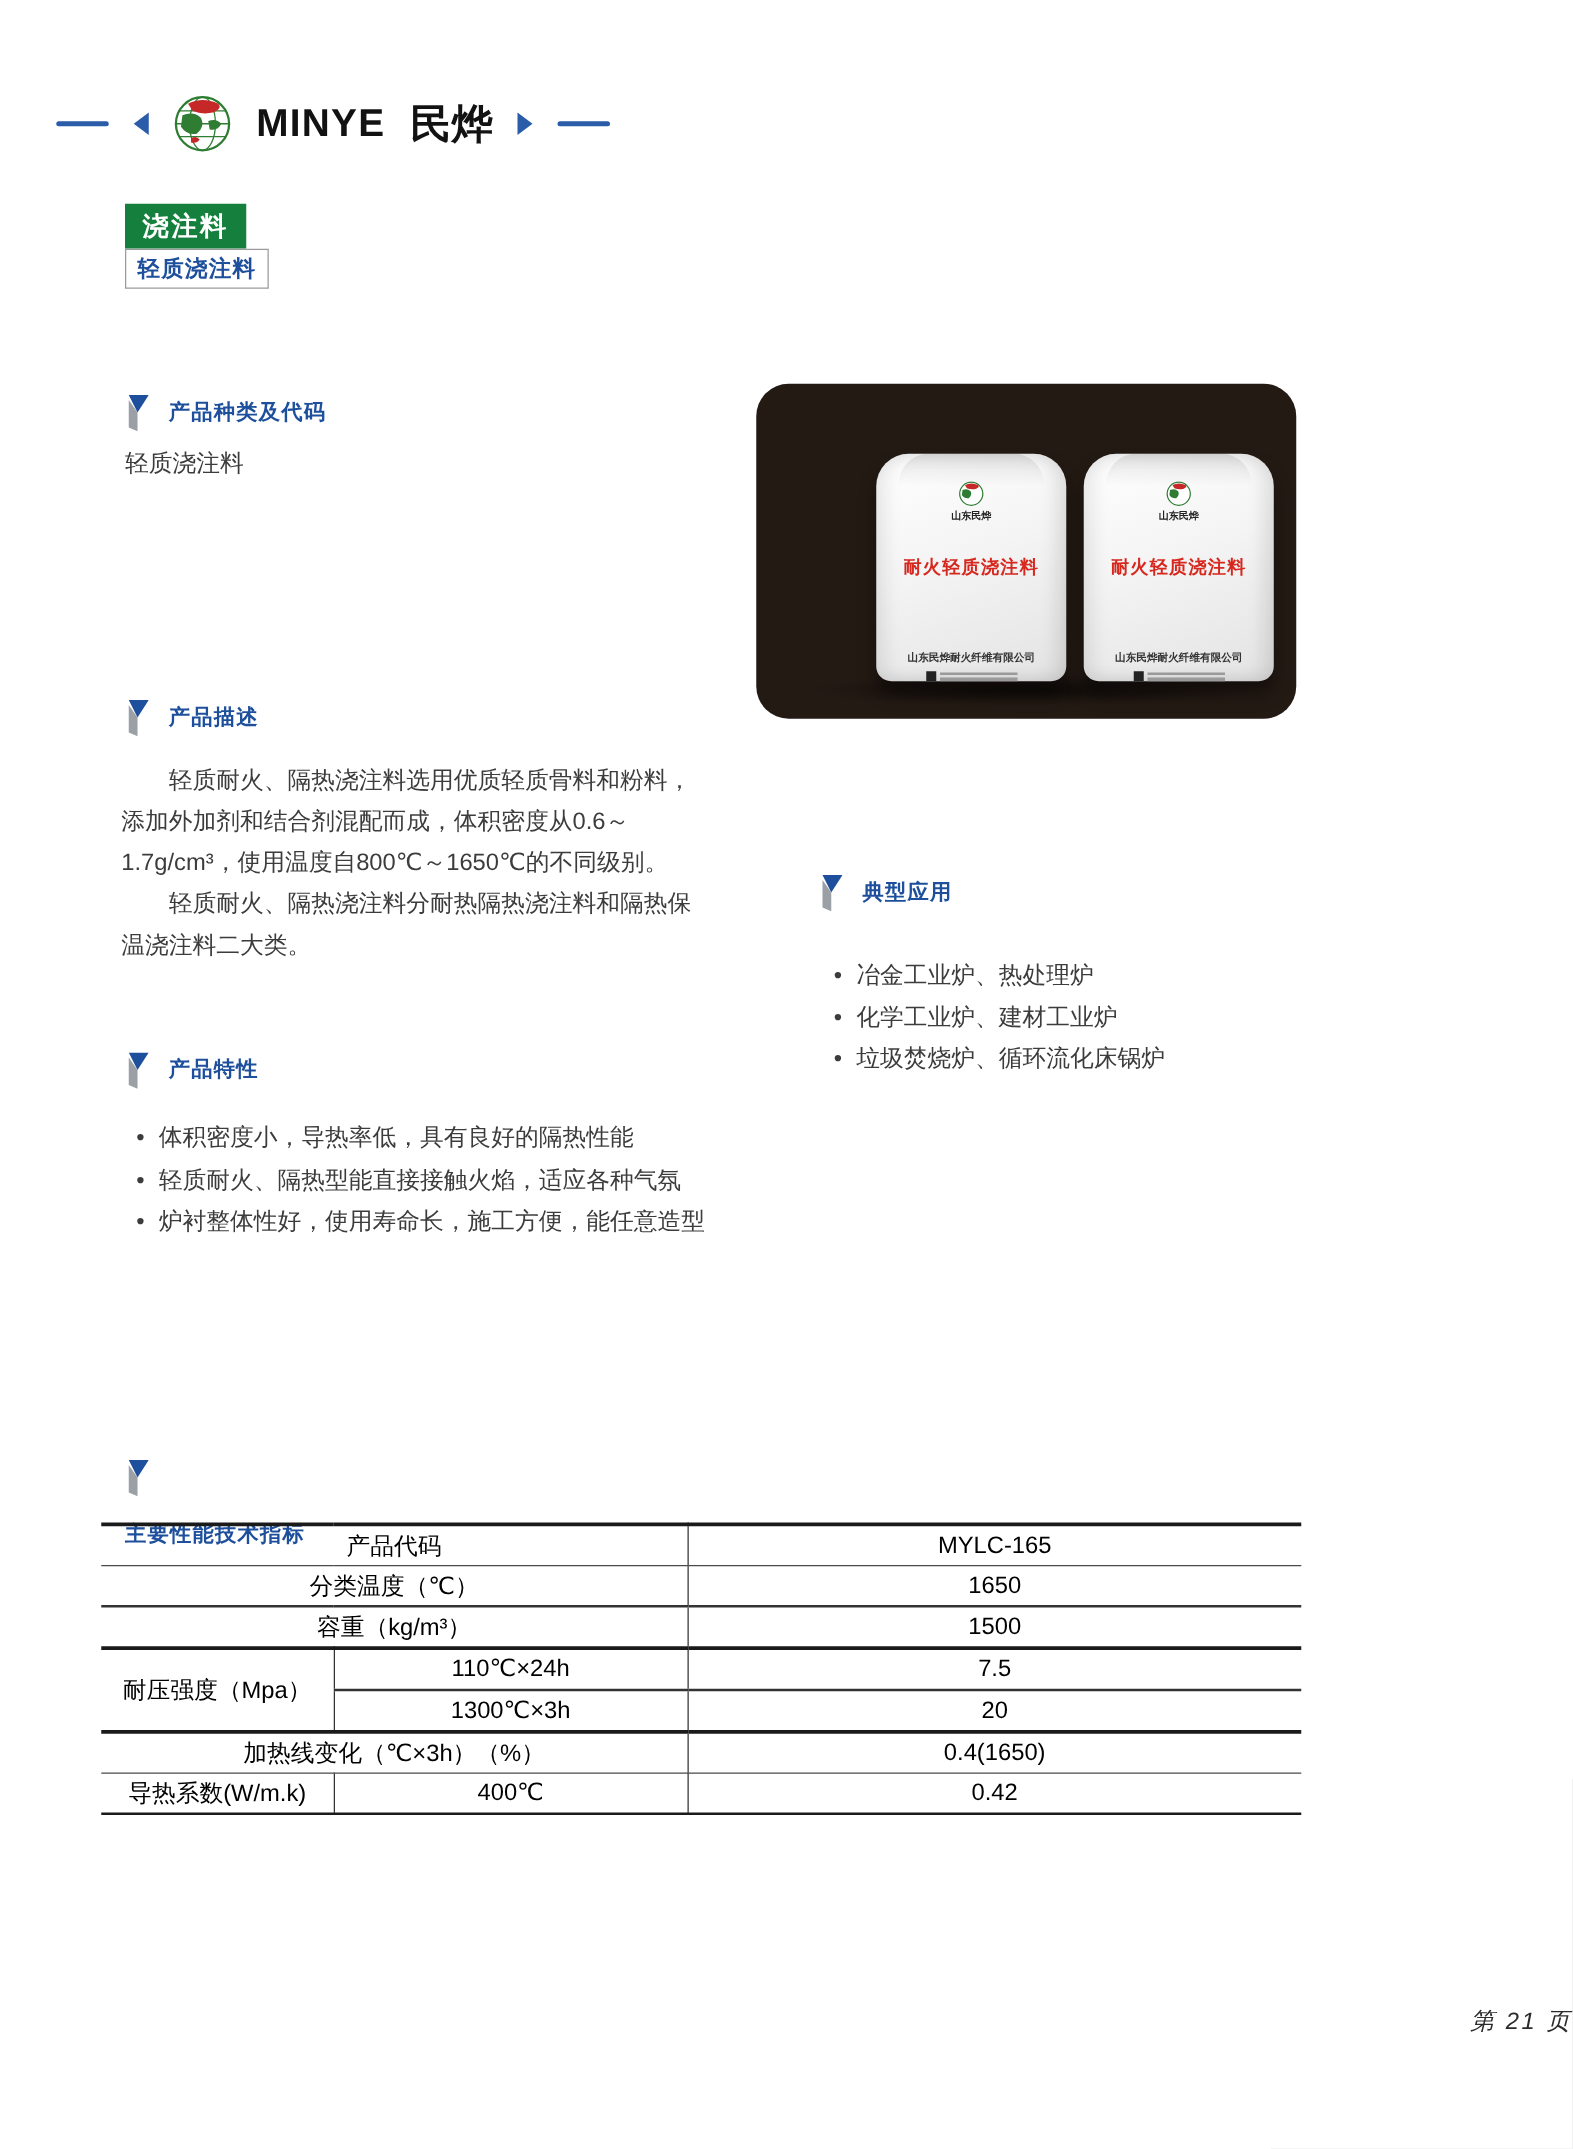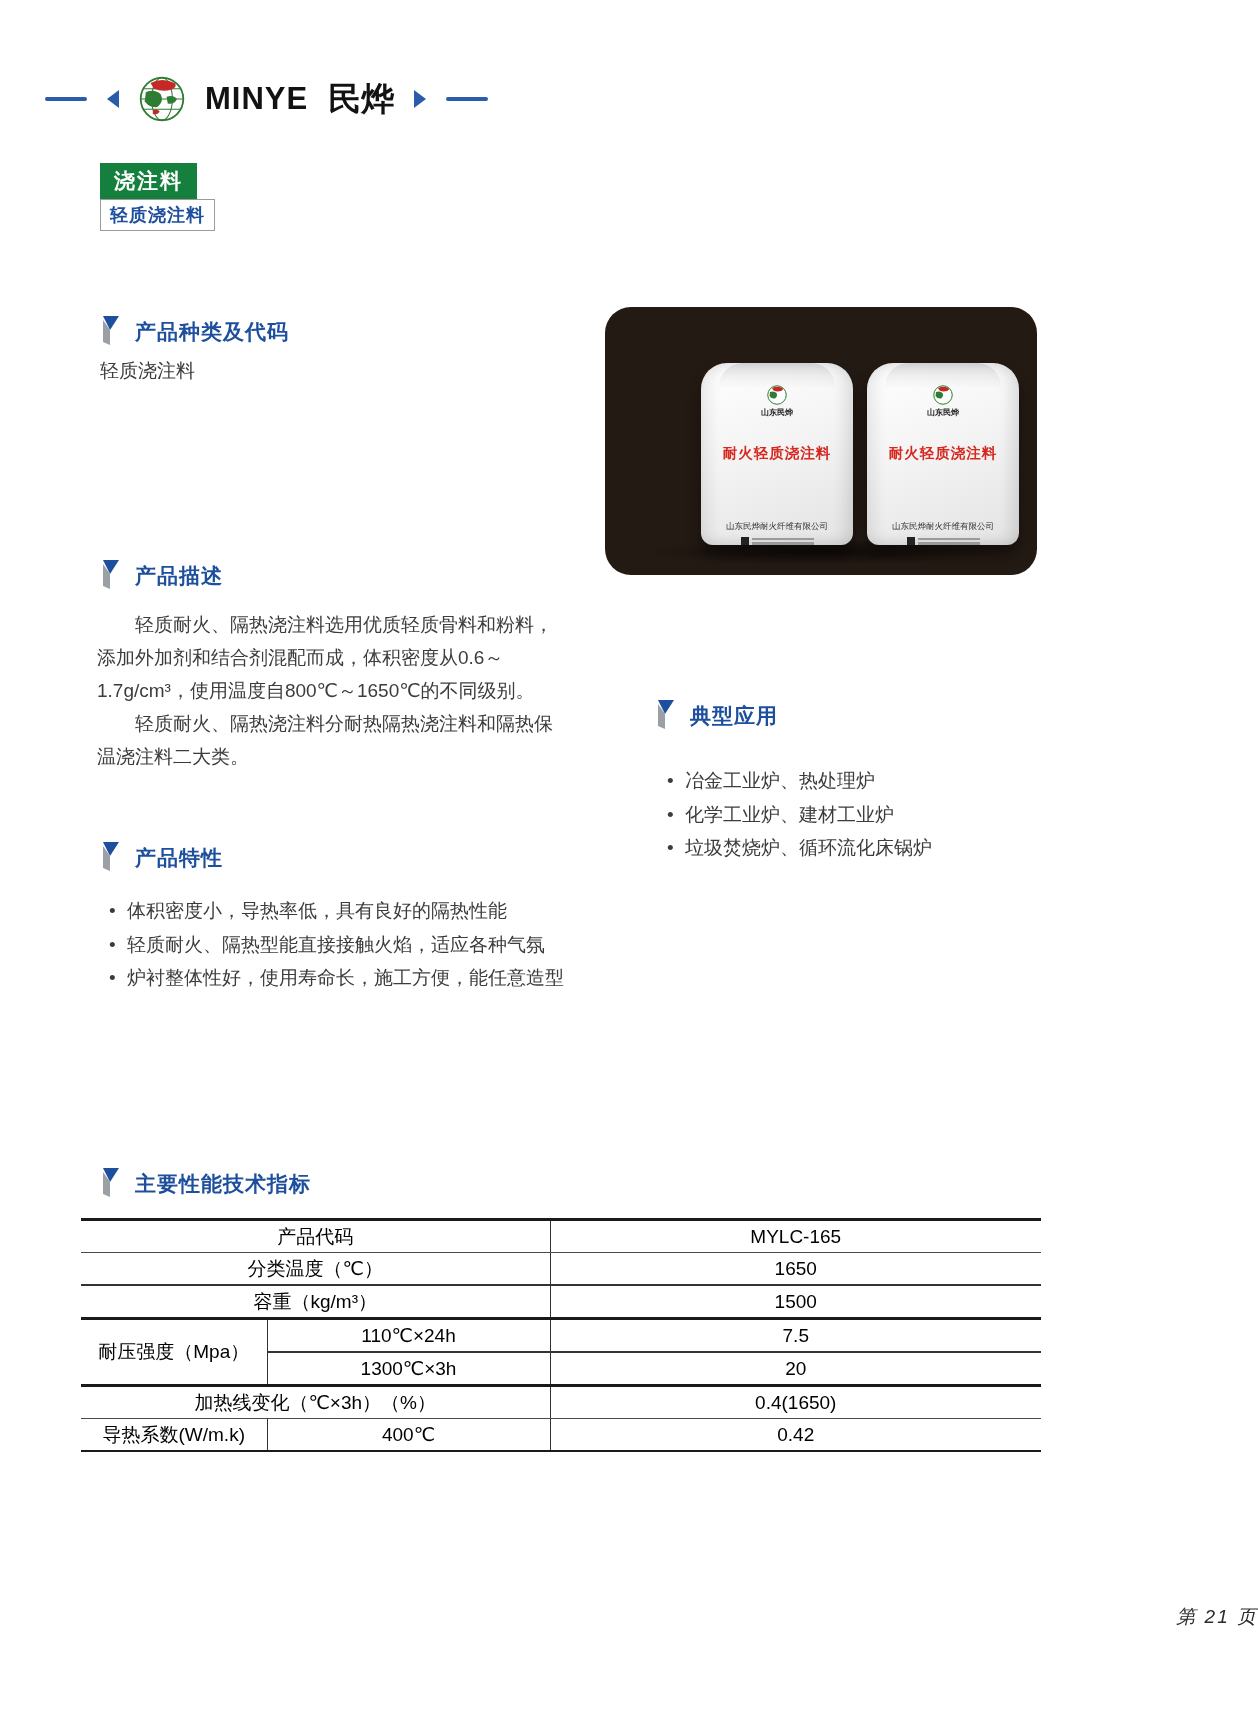--- a/index.html
+++ b/index.html
@@ -16,21 +16,21 @@
   .tri-right{border-width:9px 0 9px 12px;border-color:transparent transparent transparent #2a5caa;}
   .brand-en{font-size:31px;font-weight:900;letter-spacing:1px;color:#121212;}
   .brand-cn{font-size:33px;font-weight:900;color:#121212;font-family:"DejaVu Serif","Liberation Serif",serif;}
   
   .badge-cat{position:absolute;left:100px;top:163px;background:#15803d;color:#fff;
     font-size:21px;font-weight:700;padding:4px 14px;letter-spacing:2px;}
   .badge-sub{position:absolute;left:100px;top:199px;background:#fff;color:#1d4f9c;
     font-size:18px;font-weight:600;padding:3px 9px;border:1px solid #9b9b9b;letter-spacing:1px;}
   
   .sec-head{position:absolute;display:flex;align-items:flex-start;gap:16px;}
-  .sec-head .txt{font-size:21px;font-weight:800;color:#1d4f9c;letter-spacing:1px;padding-top:2px;}
+  .sec-head .txt{font-size:17px;font-weight:800;color:#1d4f9c;letter-spacing:1px;padding-top:2px;}
   .marker{flex:0 0 auto;}
   
   .types-body{position:absolute;left:100px;top:358px;font-size:19px;color:#3c3c3c;}
   .desc-block{position:absolute;left:97px;top:608px;width:468px;font-size:19px;line-height:33px;color:#3c3c3c;}
   .desc-block p{margin:0;text-indent:2em;}
   .bullets{position:absolute;margin:12px;padding:0;list-style:none;font-size:19px;line-height:33.5px;color:#3c3c3c;}
   .bullets li{position:relative;padding-left:18px;}
   .bullets li::before{content:"•";position:absolute;left:0;top:0;color:#3c3c3c;}
   .feat-list{left:97px;top:882px;width:480px;}
   .app-list{left:655px;top:752px;width:420px;}
@@ -44,21 +44,21 @@
     border-radius:26px 26px 12px 12px;
     box-shadow:inset -8px 0 14px rgba(0,0,0,.10),inset 8px 0 14px rgba(0,0,0,.08),0 10px 14px rgba(0,0,0,.45);
     display:flex;flex-direction:column;align-items:center;}
   .bag-1{left:96px;}
   .bag-2{left:262px;}
   .bag::before{content:"";position:absolute;top:0;left:12%;width:76%;height:26px;
     background:linear-gradient(180deg,rgba(0,0,0,.10),rgba(0,0,0,0));border-radius:24px 24px 0 0;}
   .bag-globe{margin-top:22px;}
   .bag-brand{font-size:8px;color:#222;margin-top:2px;font-family:"DejaVu Serif","Liberation Serif",serif;font-weight:700;}
   .bag-title{font-size:14.5px;font-weight:800;color:#d6281f;letter-spacing:1px;margin-top:26px;}
-  .bag-company{font-size:8.5px;font-weight:400;color:#333;margin-top:58px;}
+  .bag-company{font-size:8.5px;font-weight:700;color:#333;margin-top:58px;}
   .bag-contact{display:flex;align-items:center;gap:3px;margin-top:4px;}
   .bag-contact .qr{width:8px;height:8px;background:#222;}
   .bag-contact .lines{display:flex;flex-direction:column;gap:2px;}
   .bag-contact .lines i{display:block;width:62px;height:2.5px;background:#9a9a9a;}
   
   .spec-table{position:absolute;left:81px;top:1218px;width:960px;border-collapse:collapse;
     font-size:19px;color:#000000;}
   .spec-table td{text-align:center;vertical-align:middle;height:31px;padding:0;}
   .spec-table{border-top:3px solid #1a1a1a;border-bottom:2px solid #1a1a1a;}
   .b1{border-bottom:1px solid #4a4a4a;}
@@ -175,21 +175,21 @@
       <polygon points="3,4 10,14 10,29 3,26" fill="#9aa0a6"></polygon>
     </svg>
     <span class="txt">产品特性</span>
   </div>
   <ul class="bullets feat-list">
     <li>体积密度小，导热率低，具有良好的隔热性能</li>
     <li>轻质耐火、隔热型能直接接触火焰，适应各种气氛</li>
     <li>炉衬整体性好，使用寿命长，施工方便，能任意造型</li>
   </ul>
 
-  <div class="sec-head" style="left:100px;top:1168px;">
+  <div class="sec-head" style="left:100px;top:1168px;flex-direction:column;">
     <svg class="marker" width="19" height="30" viewBox="0 0 19 30">
       <polygon points="3,0 19,0 10,14" fill="#1d4f9c"></polygon>
       <polygon points="3,4 10,14 10,29 3,26" fill="#9aa0a6"></polygon>
     </svg>
     <span class="txt">主要性能技术指标</span>
   </div>
 
   <table class="spec-table">
     <colgroup>
         <col style="width:186px">

